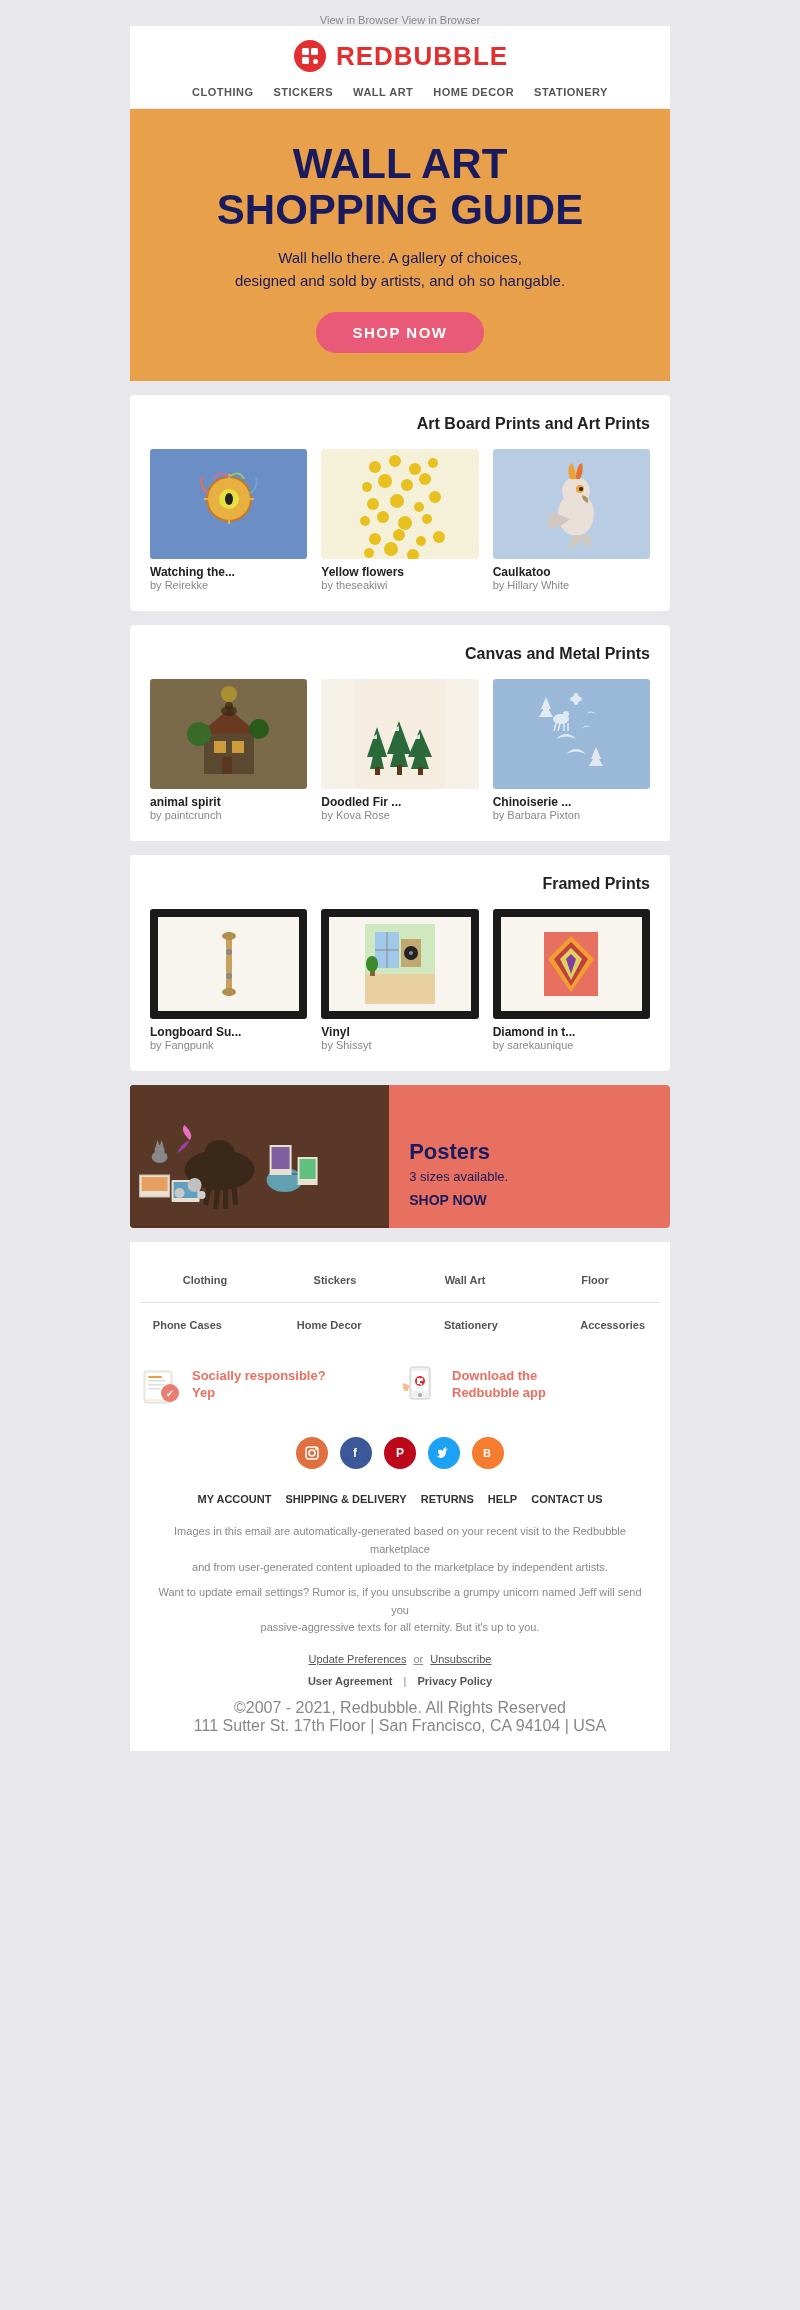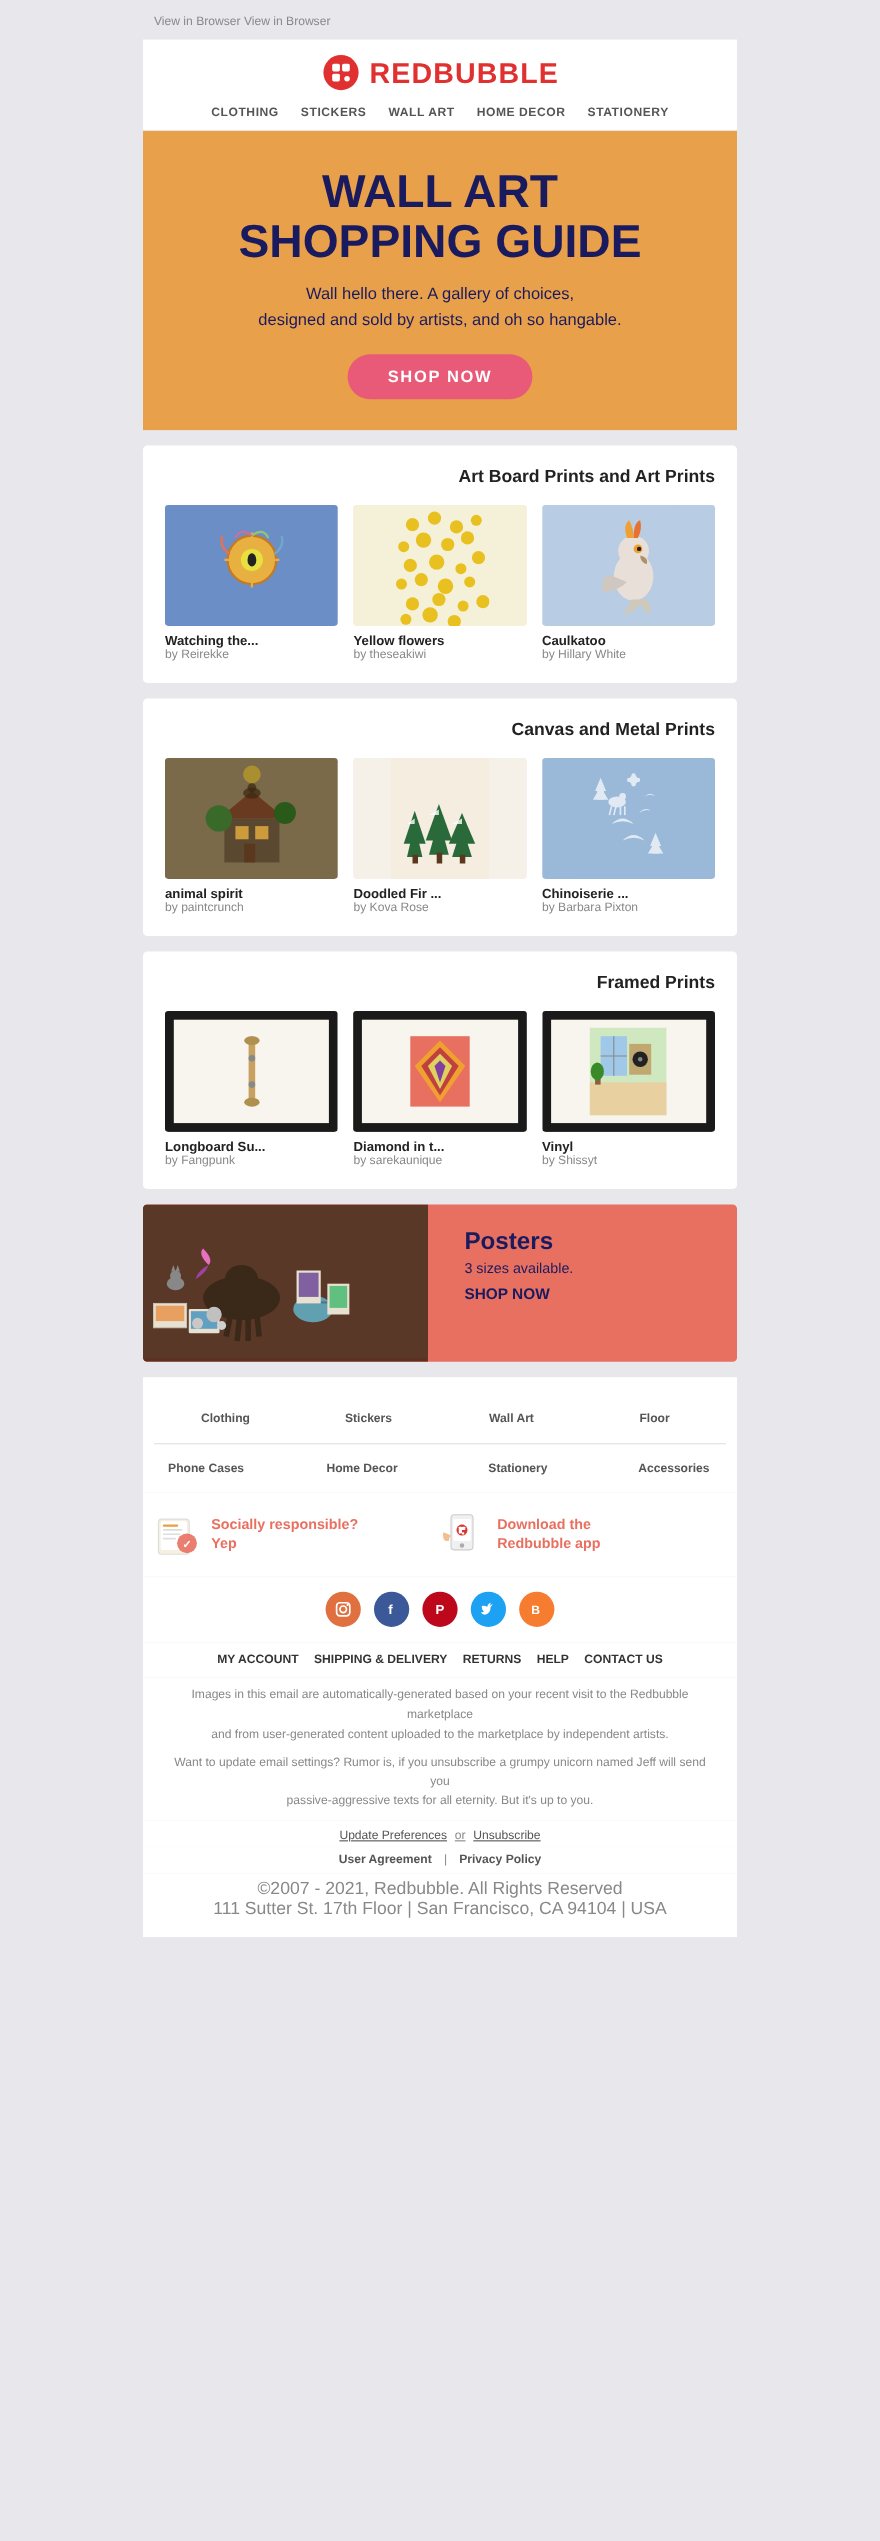--- a/index.html
+++ b/index.html
@@ -11,24 +11,24 @@
       width: 800px;
       margin: 0 auto;
     }
     .email-wrapper {
       max-width: 540px;
       margin: 0 auto;
       background: #e8e8ec;
       padding: 10px 0 20px;
     }
     .view-in-browser {
-      text-align: left;
+      text-align: center;
       font-size: 11px;
       color: #888;
-      padding: 4px 10px 10px;
+      padding: 4px 10px 0;
     }
     .header {
       background: #fff;
       text-align: center;
       padding: 12px 0 10px;
       border-bottom: 1px solid #eee;
     }
     .logo-area {
       display: flex;
       align-items: center;
@@ -160,25 +160,24 @@
     }
     .img-chinoiserie {
       background: #9ab8d8;
       display: flex;
       align-items: center;
       justify-content: center;
     }
     .posters-section {
       background: #e87060;
       display: flex;
-      align-items: flex-start;
+      align-items: flex-end;
       margin: 14px 0;
       border-radius: 4px;
       overflow: hidden;
-      gap: 13px;
     }
     .posters-img-side {
       width: 48%;
       background: #5a3020;
       position: relative;
       overflow: hidden;
       min-height: 120px;
     }
     .posters-text-side {
       flex: 1;
@@ -566,57 +565,57 @@
           </div>
         </div>
         <div class="product-name">Longboard Su...</div>
         <div class="product-artist">by Fangpunk</div>
       </div>
 
       <div class="product-item">
         <div class="product-img" style="padding:0;">
           <div style="border:8px solid #1a1a1a; background:#f8f5ee; height:110px; display:flex; align-items:center; justify-content:center;">
             <svg width="70" height="80" viewBox="0 0 70 80">
+              <rect width="70" height="80" fill="#d0e8c0"></rect>
+
+              <rect x="0" y="50" width="70" height="30" fill="#e8d0a0"></rect>
+
+              <rect x="10" y="8" width="24" height="36" fill="#a0c8e8"></rect>
+              <line x1="22" y1="8" x2="22" y2="44" stroke="#888" stroke-width="1"></line>
+              <line x1="10" y1="26" x2="34" y2="26" stroke="#888" stroke-width="1"></line>
+
+              <rect x="36" y="15" width="20" height="28" fill="#c0a870"></rect>
+              <circle cx="46" cy="29" r="7" fill="#222"></circle>
+              <circle cx="46" cy="29" r="2" fill="#888"></circle>
+
+              <rect x="5" y="42" width="5" height="10" fill="#8a6040"></rect>
+              <ellipse cx="7" cy="40" rx="6" ry="8" fill="#3a8a2a"></ellipse>
+            </svg>
+          </div>
+        </div>
+        <div class="product-name">Vinyl</div>
+        <div class="product-artist">by Shissyt</div>
+      </div>
+
+      <div class="product-item">
+        <div class="product-img" style="padding:0;">
+          <div style="border:8px solid #1a1a1a; background:#f8f5ee; height:110px; display:flex; align-items:center; justify-content:center;">
+            <svg width="70" height="80" viewBox="0 0 70 80">
               <rect width="70" height="80" fill="#f8f5ee"></rect>
 
               <rect x="8" y="8" width="54" height="64" fill="#e87060"></rect>
               <polygon points="35,12 58,35 35,68 12,35" fill="#f0a030"></polygon>
               <polygon points="35,18 52,35 35,62 18,35" fill="#c04040"></polygon>
               <polygon points="35,24 46,35 35,56 24,35" fill="#e0d060"></polygon>
               <polygon points="35,30 40,35 35,50 30,35" fill="#8040a0"></polygon>
             </svg>
           </div>
         </div>
         <div class="product-name">Diamond in t...</div>
         <div class="product-artist">by sarekaunique</div>
-      </div>
-
-      <div class="product-item">
-        <div class="product-img" style="padding:0;">
-          <div style="border:8px solid #1a1a1a; background:#f8f5ee; height:110px; display:flex; align-items:center; justify-content:center;">
-            <svg width="70" height="80" viewBox="0 0 70 80">
-              <rect width="70" height="80" fill="#d0e8c0"></rect>
-
-              <rect x="0" y="50" width="70" height="30" fill="#e8d0a0"></rect>
-
-              <rect x="10" y="8" width="24" height="36" fill="#a0c8e8"></rect>
-              <line x1="22" y1="8" x2="22" y2="44" stroke="#888" stroke-width="1"></line>
-              <line x1="10" y1="26" x2="34" y2="26" stroke="#888" stroke-width="1"></line>
-
-              <rect x="36" y="15" width="20" height="28" fill="#c0a870"></rect>
-              <circle cx="46" cy="29" r="7" fill="#222"></circle>
-              <circle cx="46" cy="29" r="2" fill="#888"></circle>
-
-              <rect x="5" y="42" width="5" height="10" fill="#8a6040"></rect>
-              <ellipse cx="7" cy="40" rx="6" ry="8" fill="#3a8a2a"></ellipse>
-            </svg>
-          </div>
-        </div>
-        <div class="product-name">Vinyl</div>
-        <div class="product-artist">by Shissyt</div>
       </div>
     </div>
   </div>
 
   <div class="posters-section">
     <div class="posters-img-side">
       <svg width="100%" height="140" viewBox="0 0 260 140" preserveAspectRatio="xMidYMid slice">
         <rect width="260" height="140" fill="#5a3828"></rect>
 
         <ellipse cx="90" cy="85" rx="35" ry="20" fill="#3a2818"></ellipse>

